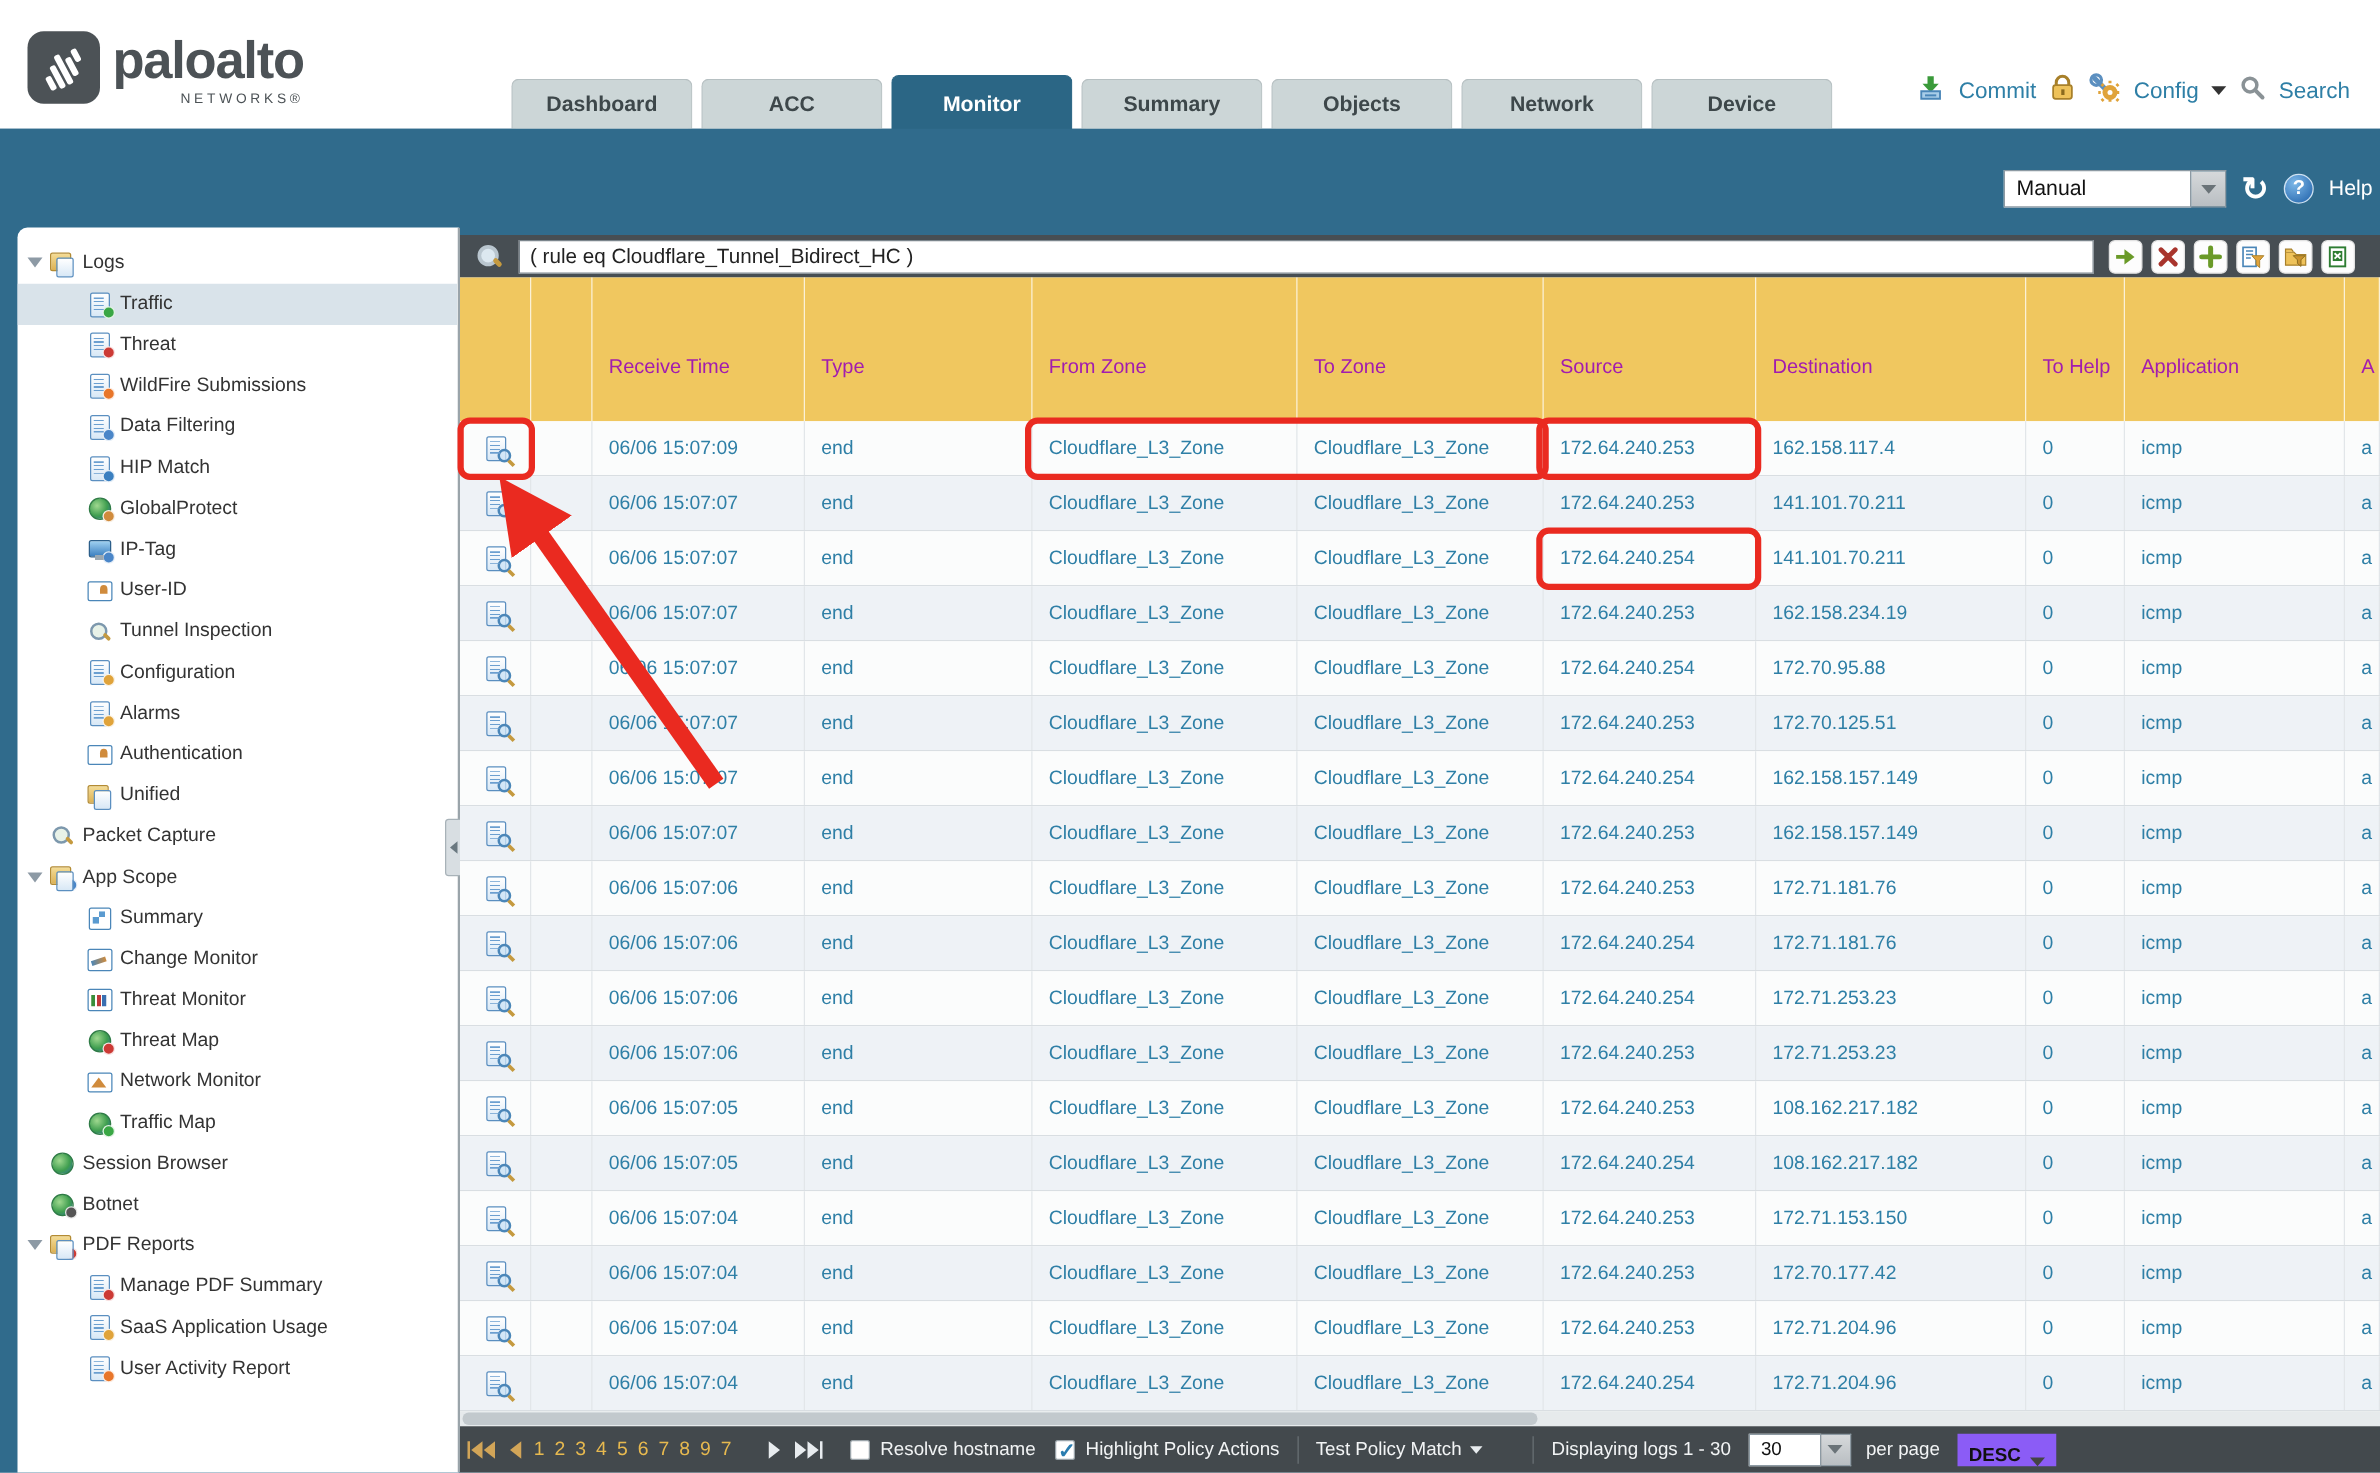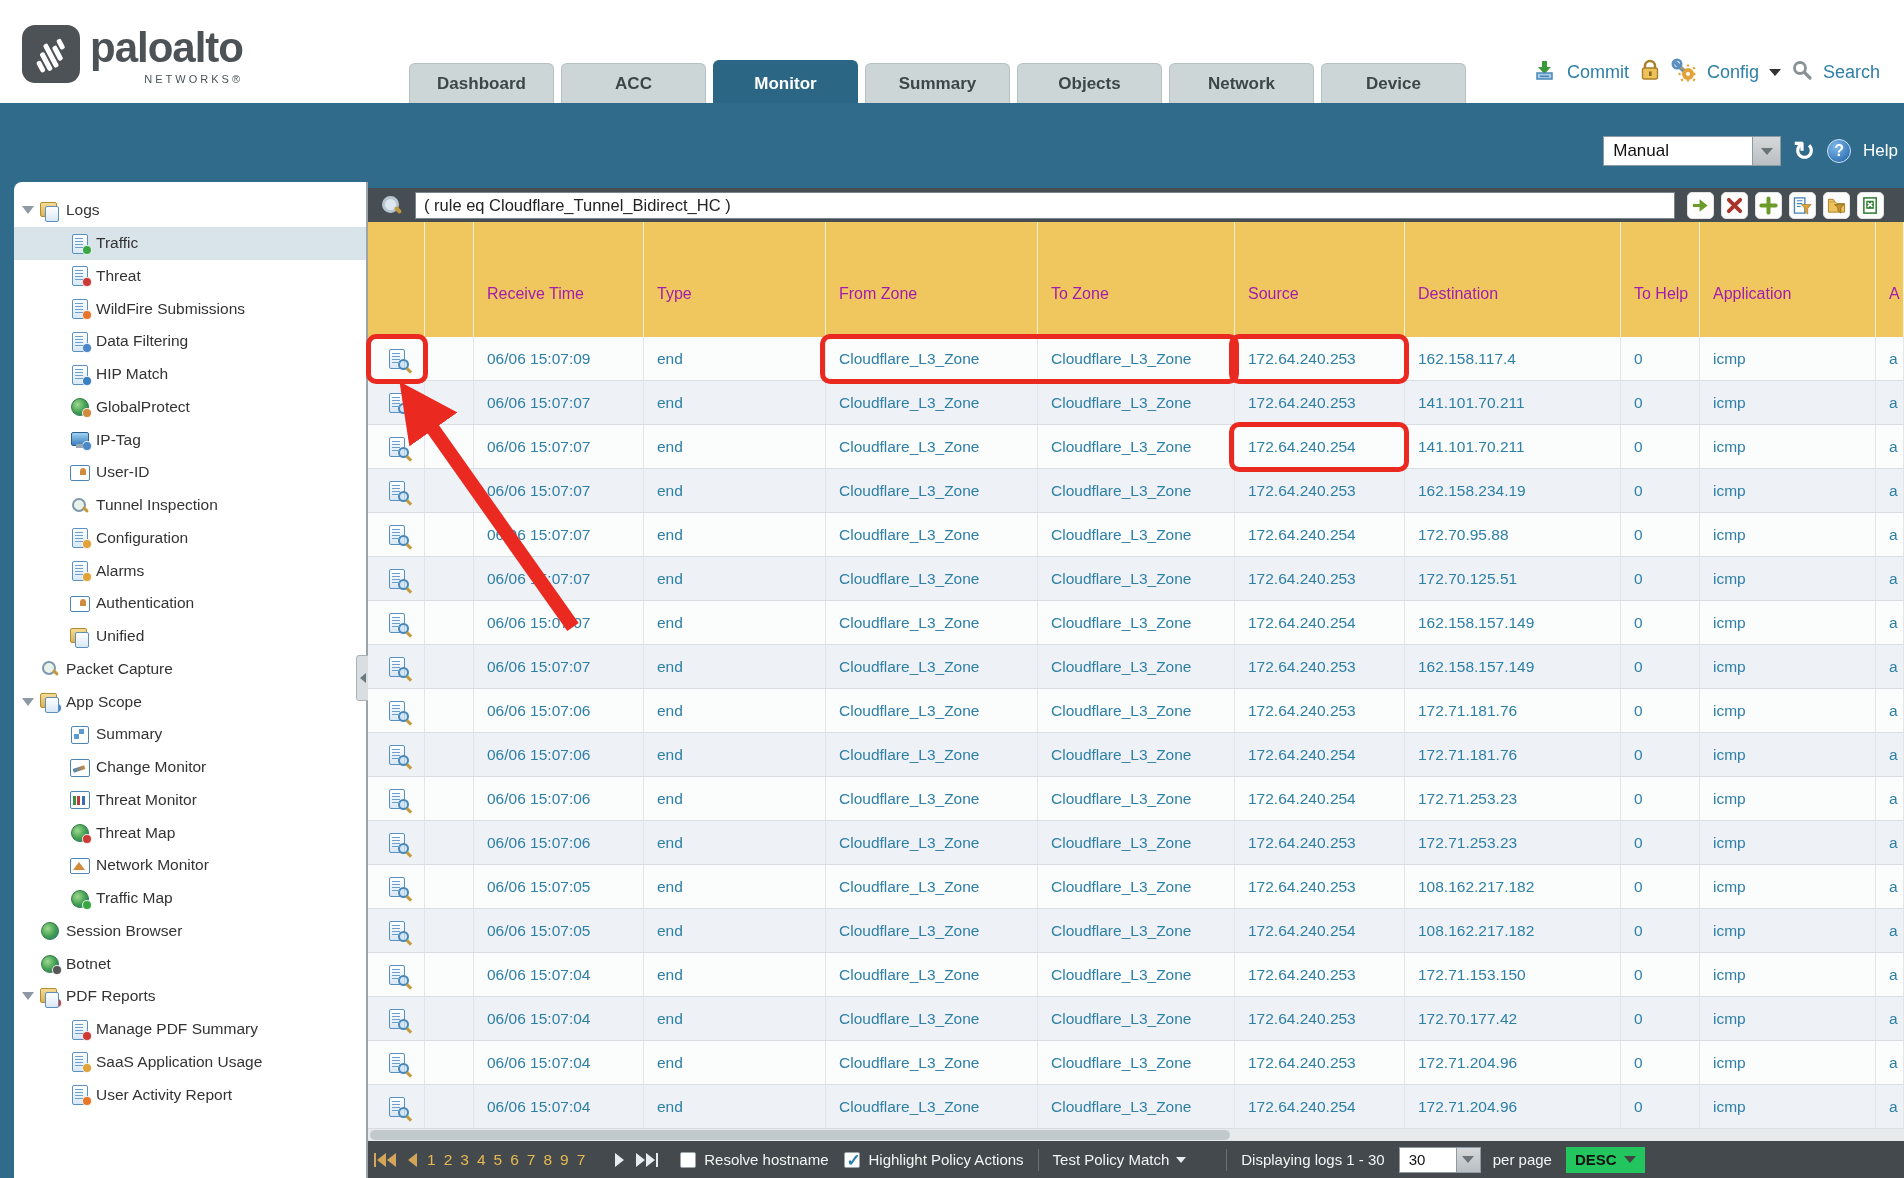--- a/index.html
+++ b/index.html
@@ -151,22 +151,22 @@
   .vbar { width:2px; height:14px; background:#d2a558; }
   .cb { width:16px; height:16px; background:#fff; border:1px solid #9aa4aa; border-radius:2px; position:relative;
     margin:0 8px 0 16px; cursor:pointer; flex:0 0 16px; }
   .cb.on::after { content:"\2713"; position:absolute; left:1px; top:-3px; color:#2a7db0; font-size:17px; font-weight:bold; }
   .fsep { width:1px; height:22px; background:#6a7175; margin:0 14px; }
   .caret-w { width:0; height:0; border-left:5px solid transparent; border-right:5px solid transparent;
     border-top:6px solid #e8ecef; margin-left:7px; }
   #pagesize { margin-left:14px; display:flex; }
   #pagesize .selbox { width:58px; height:26px; font-size:15px; }
   #pagesize .selbtn { height:26px; width:24px; }
-  #desc-box { margin-left:14px; background:#22c55e; color:#111; font-weight:bold; height:26px; padding:0 9px;
-    display:flex; align-items:center; gap:7px; cursor:pointer; }
+  #desc-box { margin-left:14px; background:#8b5cf6; color:#111; font-weight:bold; height:26px; padding:0 9px;
+    display:flex; align-items:flex-end; gap:7px; cursor:pointer; }
   #desc-box .caret-dn { border-top-color:#444; }
 </style>
 </head>
 <body>
 
 <div id="header">
   <div id="logo">
     <div id="logo-mark">
       <svg width="58" height="58" viewBox="0 0 58 58">
         <g transform="rotate(-28 29 34)" fill="#ffffff">

